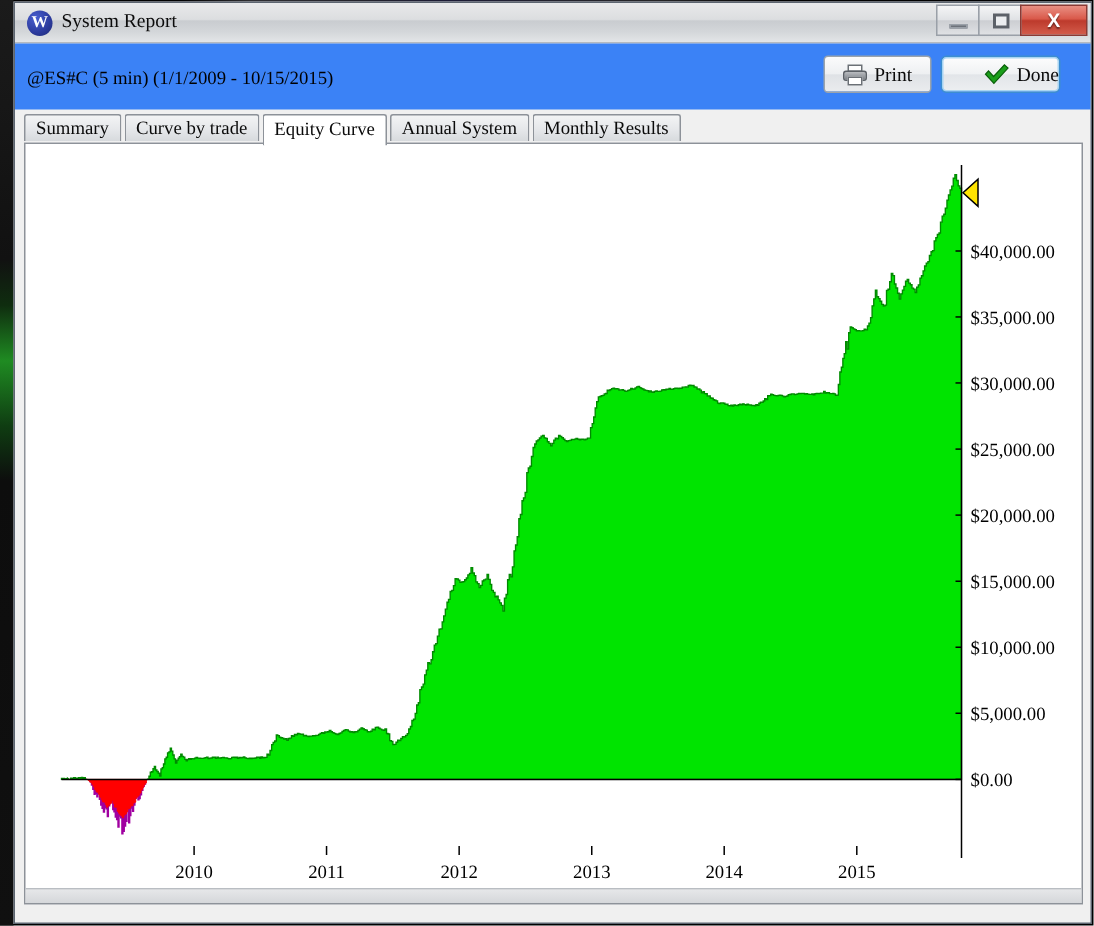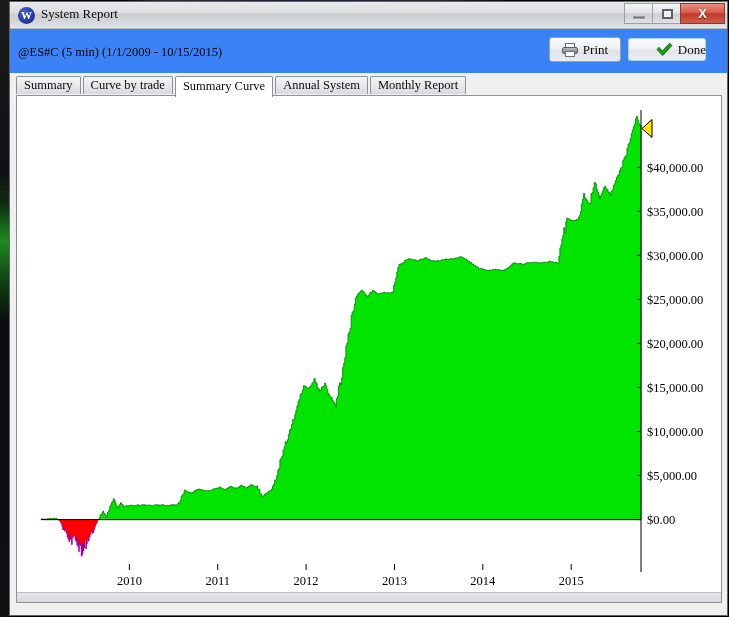--- a/index.html
+++ b/index.html
@@ -299,23 +299,23 @@
         <svg class="check-icon" viewBox="0 0 17 15">
           <path d="M1 7.5 L3 5.3 L6.4 9.0 L13.6 1.2 L16 3.4 L6.6 13.6 Z" fill="#1a9e1a" stroke="#0a5f0a" stroke-width="0.8"></path>
         </svg>
         <span>Done</span>
       </div>
     </div>
 
     <div id="tabstrip">
       <div class="tab">Summary</div>
       <div class="tab">Curve by trade</div>
-      <div class="tab active">Summary Curve</div>
+      <div class="tab active">Equity Curve</div>
       <div class="tab">Annual System</div>
-      <div class="tab">Monthly Report</div>
+      <div class="tab">Monthly Results</div>
     </div>
 
     <div id="chart-panel">
       <svg id="chart-svg" width="704" height="506" viewBox="0 0 704 506">
         <g id="plot-layer">
             <line x1="43.4" y1="423.6" x2="43.4" y2="425.6" stroke="#a000a0" stroke-width="1.6"></line>
             <line x1="44.3" y1="423.6" x2="44.3" y2="427.8" stroke="#a000a0" stroke-width="1.6"></line>
             <line x1="45.2" y1="423.6" x2="45.2" y2="430.6" stroke="#a000a0" stroke-width="1.6"></line>
             <line x1="46.1" y1="423.6" x2="46.1" y2="434.0" stroke="#a000a0" stroke-width="1.6"></line>
             <line x1="47.0" y1="423.6" x2="47.0" y2="433.4" stroke="#a000a0" stroke-width="1.6"></line>

